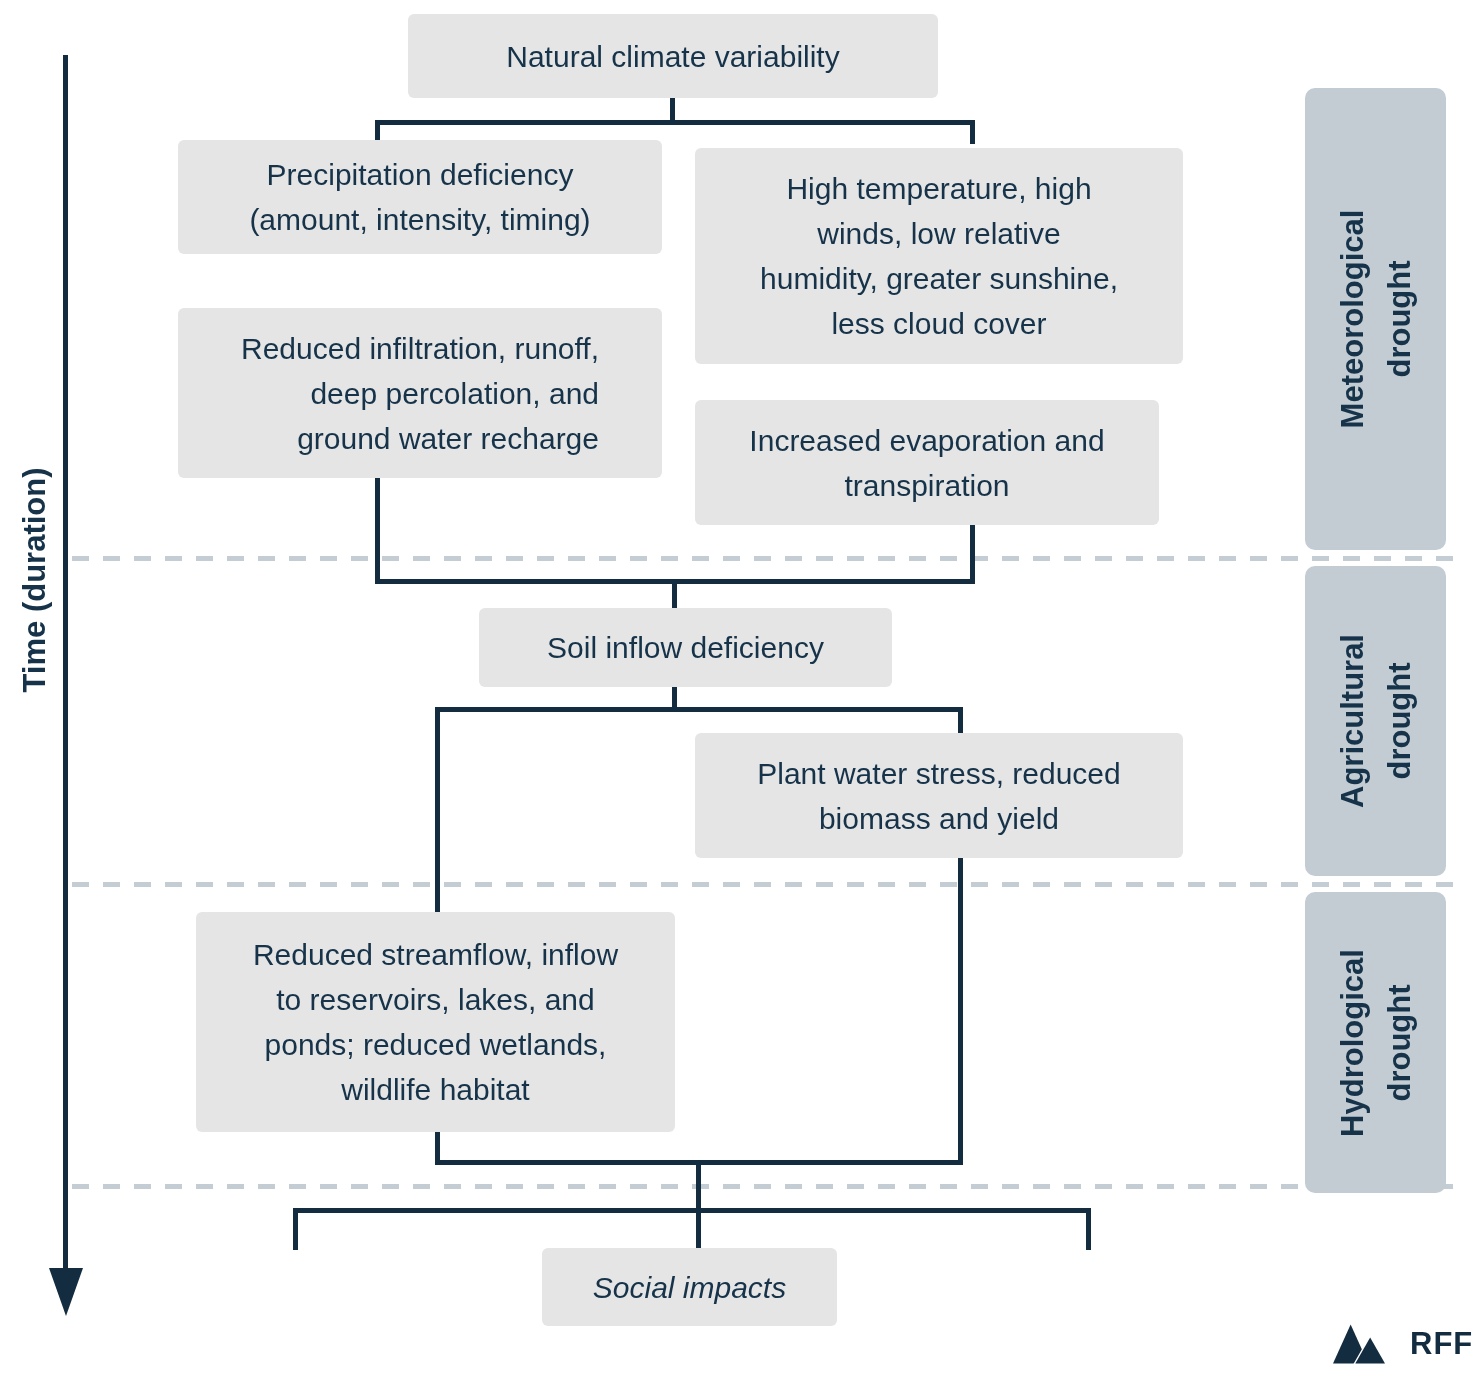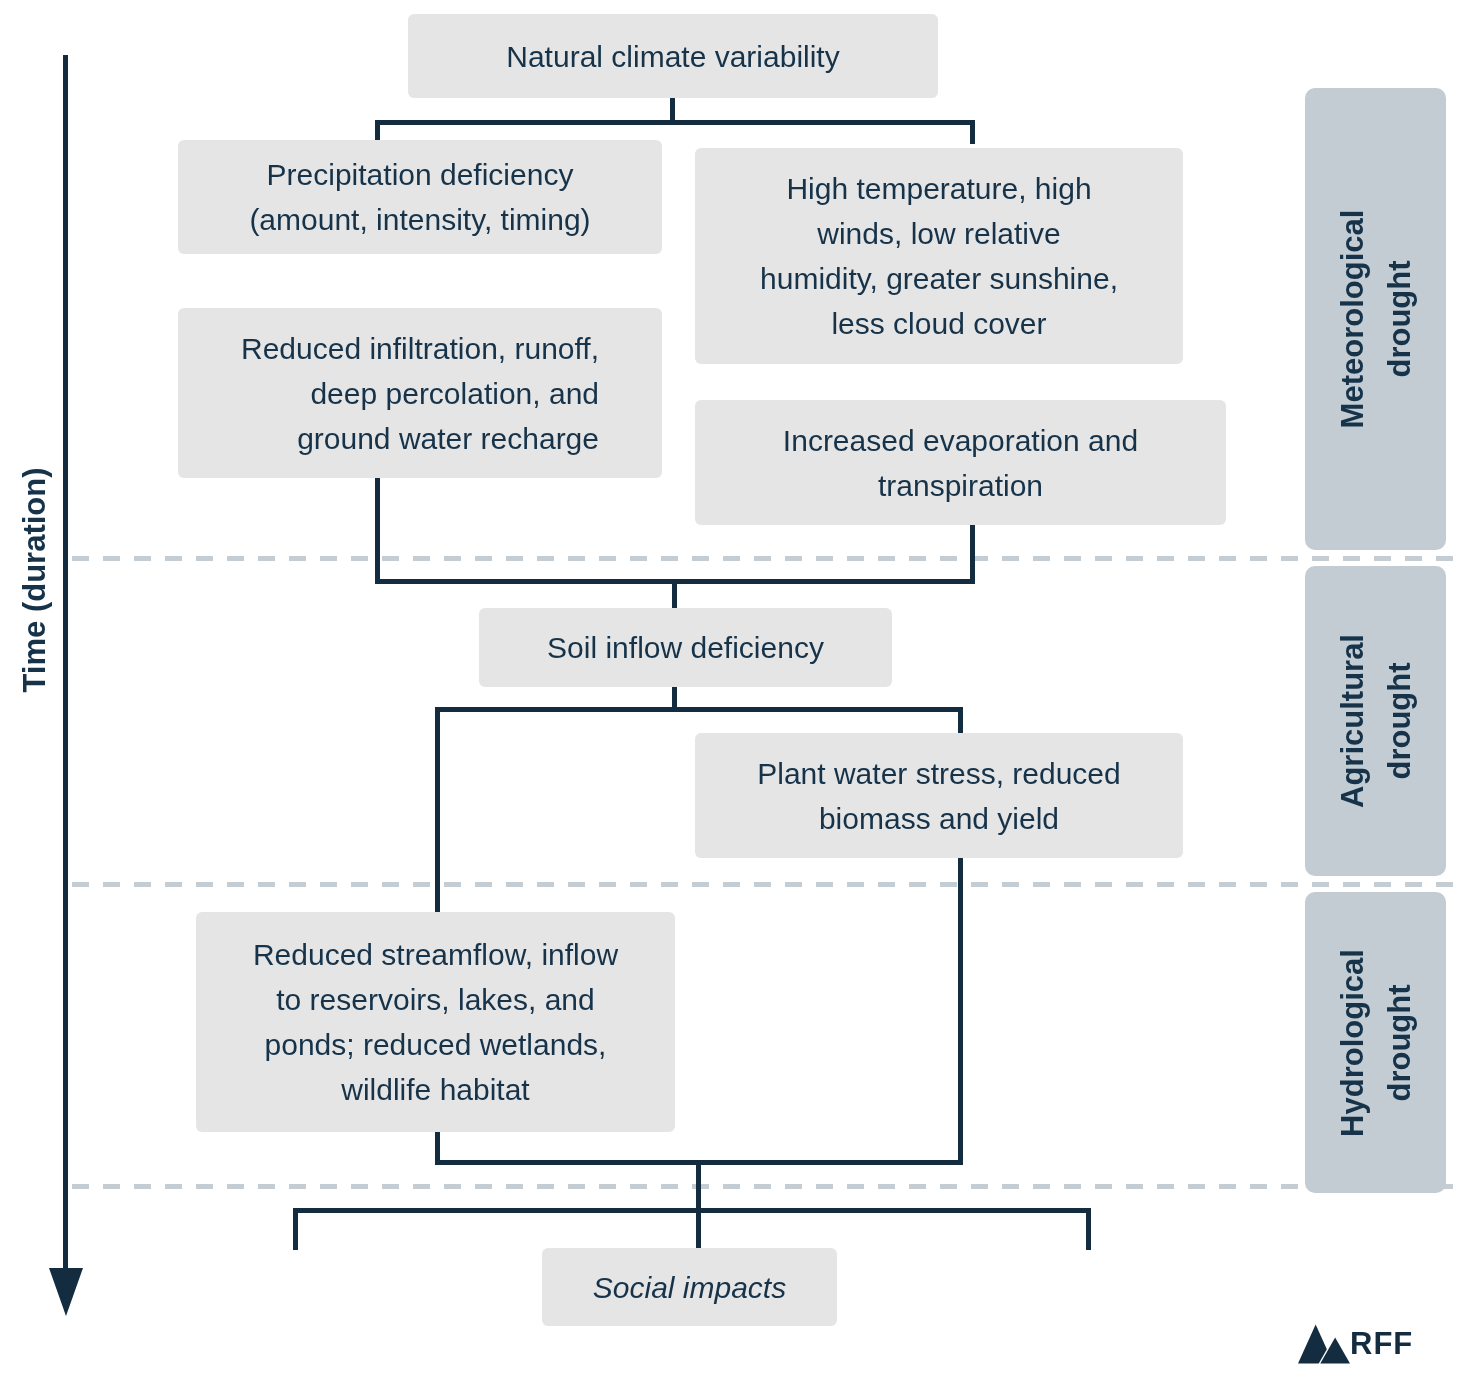--- a/index.html
+++ b/index.html
@@ -91,25 +91,25 @@
     position: absolute;
     transform: translate(-50%, -50%) rotate(-90deg);
     color: #16334a;
     font-size: 31px;
     font-weight: bold;
     white-space: nowrap;
   }
   
   .logo {
     position: absolute;
-    left: 1298px;
+    left: 1333px;
     top: 1322px;
     display: flex;
     align-items: center;
-    gap: 0;
+    gap: 25px;
     z-index: 4;
   }
   .logo-text {
     color: #132c3f;
     font-size: 31px;
     font-weight: bold;
     letter-spacing: 1px;
   }
 </style>
 </head>
@@ -150,21 +150,21 @@
   <div class="node" style="left:408px; top:14px;  width:530px; height:84px;">Natural climate variability</div>
   <div class="node" style="left:178px; top:140px; width:484px; height:114px;text-align:center;">Precipitation deficiency
 (amount, intensity, timing)</div>
   <div class="node" style="left:695px; top:140px; width:488px; height:216px;margin-top:8px;">High temperature, high
 winds, low relative
 humidity, greater sunshine,
 less cloud cover</div>
   <div class="node" style="left:178px; top:308px; width:484px; height:170px;text-align:right;">Reduced infiltration, runoff,
 deep percolation, and
 ground water recharge</div>
-  <div class="node" style="left:695px; top:400px; width:531px; height:125px;">Increased evaporation and
+  <div class="node" style="left:695px; top:400px; width:464px; height:125px;">Increased evaporation and
 transpiration</div>
   <div class="node" style="left:479px; top:608px; width:413px; height:79px;">Soil inflow deficiency</div>
   <div class="node" style="left:695px; top:733px; width:488px; height:125px;">Plant water stress, reduced
 biomass and yield</div>
   <div class="node" style="left:196px; top:912px; width:479px; height:220px;">Reduced streamflow, inflow
 to reservoirs, lakes, and
 ponds; reduced wetlands,
 wildlife habitat</div>
   <div class="node" style="left:542px; top:1248px; width:295px; height:78px;font-style:italic;">Social impacts</div>
 

